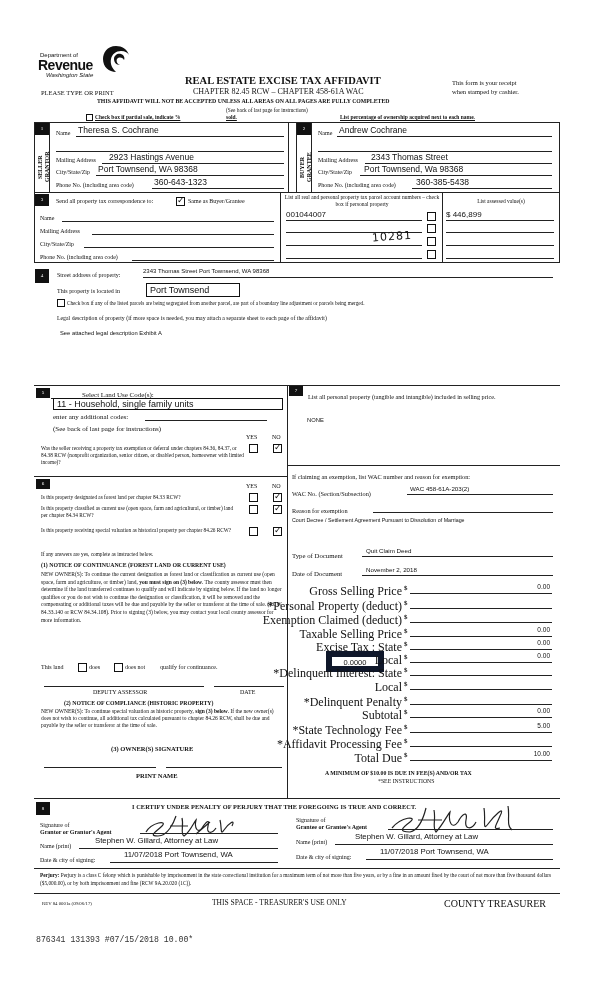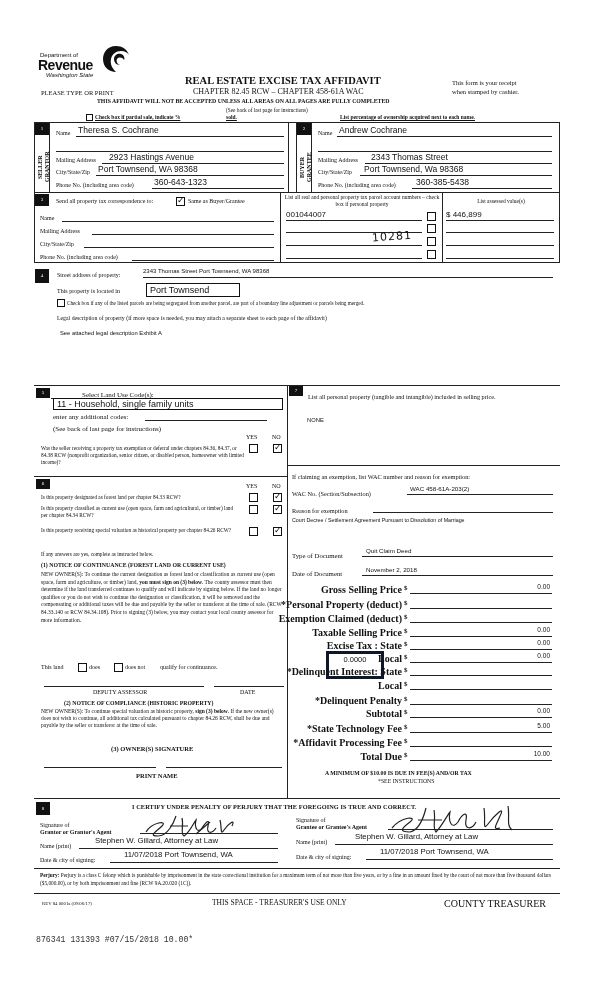--- a/index.html
+++ b/index.html
@@ -15,21 +15,21 @@
   .cb { position: absolute; width: 9px; height: 9px; border: 1px solid #111; background: #fff; }
   .cb.checked::after { content: "\2713"; position: absolute; left: 0px; top: -3px; font-size: 9px; font-weight: bold; font-family: "DejaVu Sans", sans-serif; }
   .secnum { position: absolute; width: 14px; height: 12px; background: #111; color: #fff; font-size: 5px; text-align: center; line-height: 12px; }
   .fill { font-family: "Liberation Sans", sans-serif; font-size: 8.5px; position: absolute; white-space: nowrap; }
   .lbl { font-size: 6px; position: absolute; white-space: nowrap; }
   .lbl7 { font-size: 7px; position: absolute; white-space: nowrap; }
   .small { font-size: 5.5px; position: absolute; line-height: 7px; }
   .vert { position: absolute; writing-mode: vertical-rl; transform: rotate(180deg); font-size: 6px; text-align: center; line-height: 7px; }
   .para { position: absolute; font-size: 6.5px; line-height: 8.2px; }
   .money-row { position: absolute; left: 290px; width: 262px; height: 10px; }
-  .money-row .mlabel { position: absolute; right: 150px; font-size: 10px; font-weight: bold; white-space: nowrap; top: 0; }
+  .money-row .mlabel { position: absolute; right: 150px; font-size: 12px; font-weight: normal; white-space: nowrap; top: 0; }
   .money-row .dollar { position: absolute; left: 114px; font-size: 7px; font-weight: bold; top: 0; }
   .money-row .mline { position: absolute; left: 120px; right: 0; bottom: 0; border-bottom: 1px solid #222; }
   .money-row .mval { position: absolute; right: 2px; font-family: "Liberation Sans", sans-serif; font-size: 6.5px; top: -1px; }
 </style>
 </head>
 <body>
 
 <div class="abs" style="left:36px; top:44px; width:100px; height:40px;">
   <div class="abs sans" style="left:4px; top:8px; font-size:6px;">Department of</div>
   <div class="abs sans b" style="left:2px; top:13px; font-size:14px; letter-spacing:-0.5px;">Revenue</div>
@@ -240,21 +240,21 @@
     <span class="dollar">$</span>
     <span class="mline"></span>
     <span class="mval">0.00</span>
 </div>
 <div class="money-row" style="top:640px;">
   <span class="mlabel">Excise Tax : State</span>
     <span class="dollar">$</span>
     <span class="mline"></span>
     <span class="mval">0.00</span>
 </div>
-<div class="abs sans" style="left:326px; top:651px; width:58px; height:28px; border:3px solid #0f172a; font-size:7.5px; text-align:center; line-height:11px;">0.0000</div>
+<div class="abs sans" style="left:326px; top:651px; width:58px; height:21px; border:6px solid #0f172a; font-size:7.5px; text-align:center; line-height:11px;">0.0000</div>
 <div class="money-row" style="top:653px;">
   <span class="mlabel">Local</span>
     <span class="dollar">$</span>
     <span class="mline"></span>
     <span class="mval">0.00</span>
 </div>
 <div class="money-row" style="top:666px;">
   <span class="mlabel">*Delinquent Interest: State</span>
     <span class="dollar">$</span>
     <span class="mline"></span>

